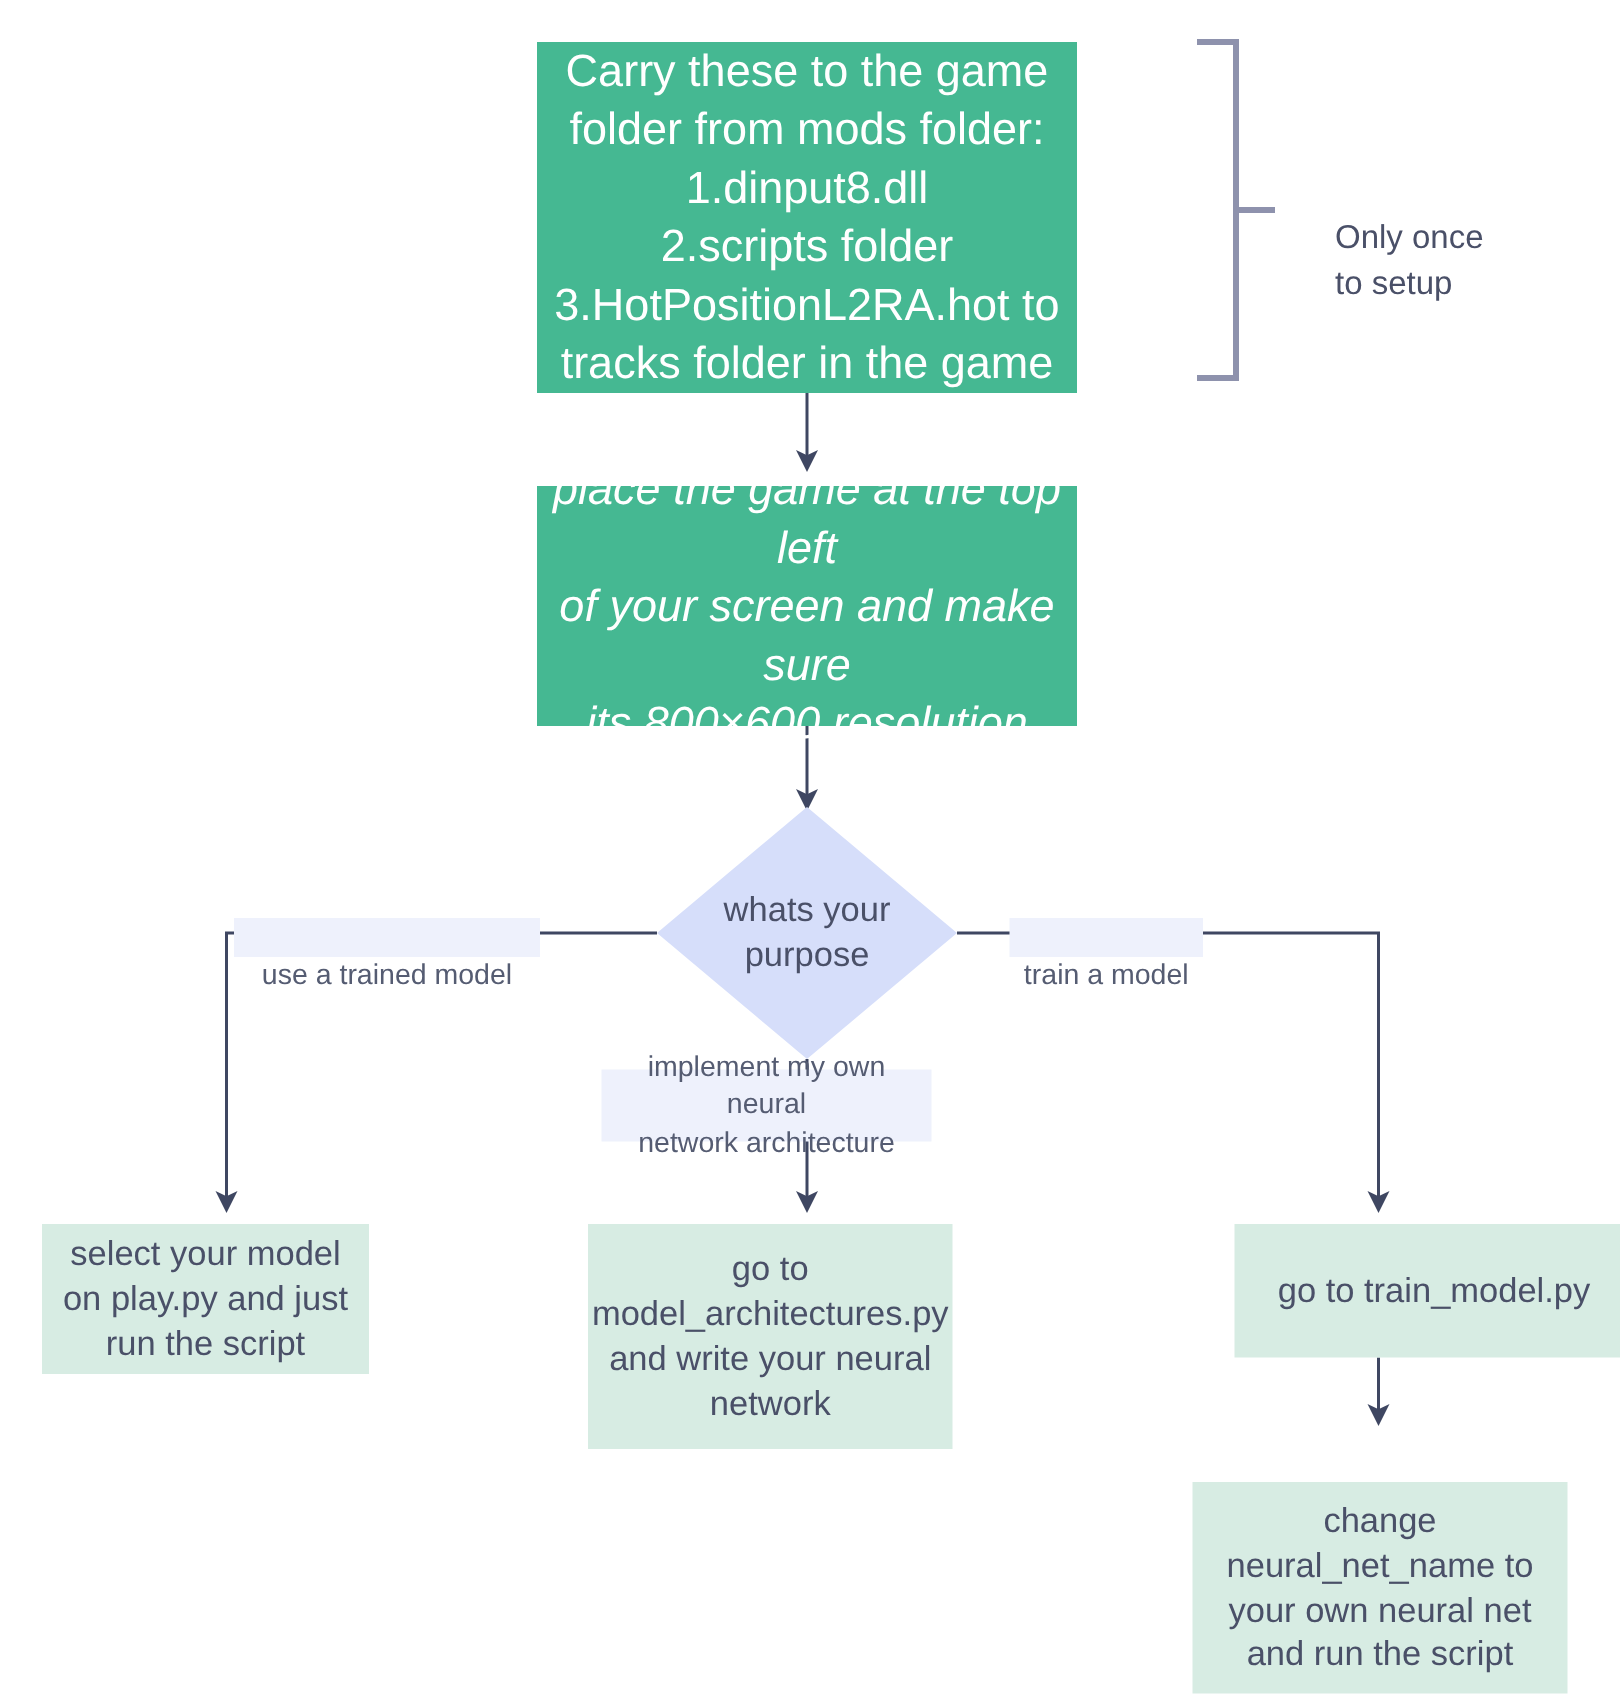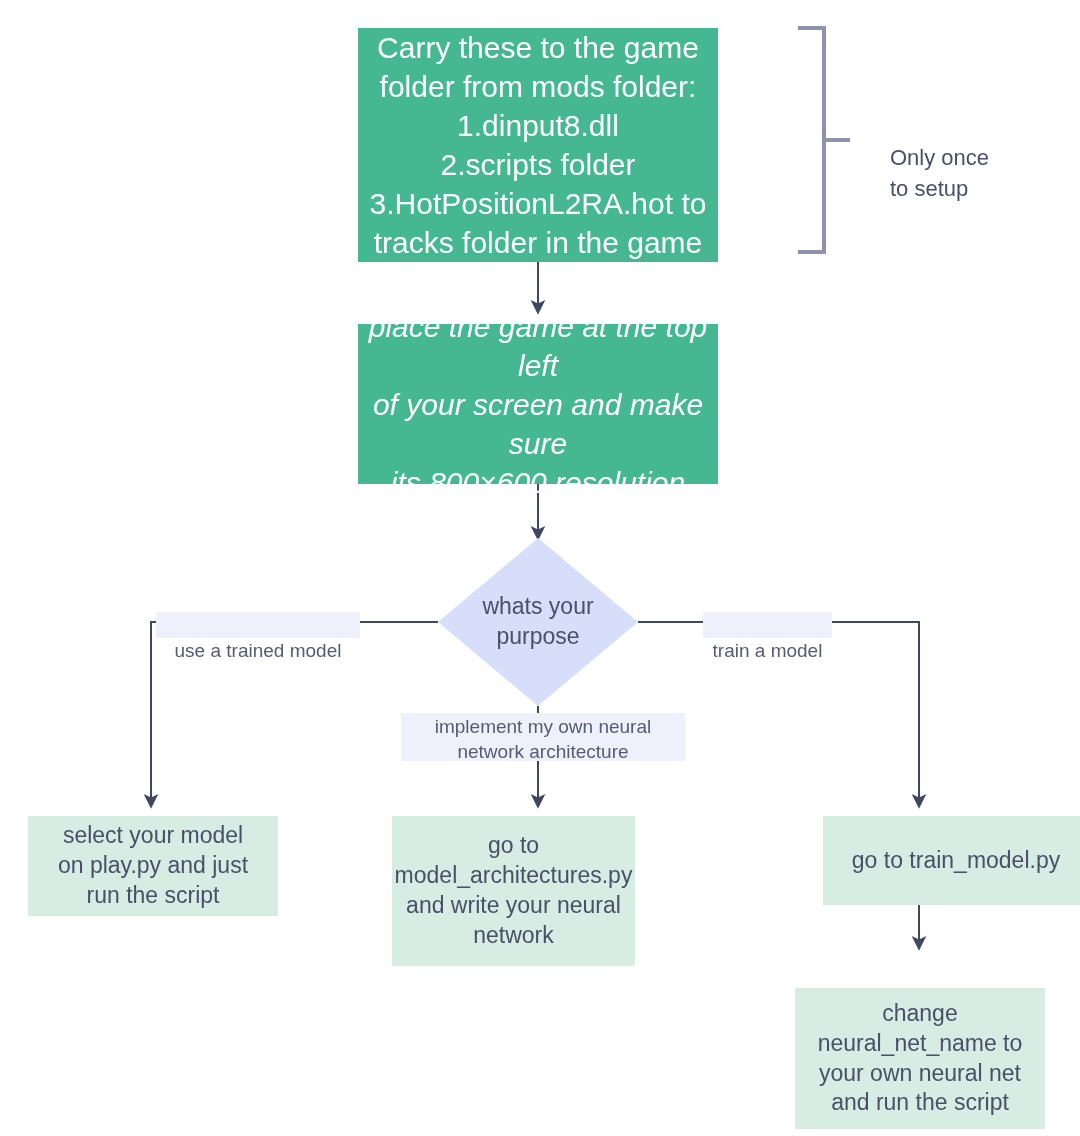--- a/index.html
+++ b/index.html
@@ -121,35 +121,35 @@
 
 <div class="diamond-label" style="left:448px; top:588px; width:180px; height:68px;justify-content:center;">
   <span>whats your
 purpose</span>
 </div>
 
 <div class="edge-label" style="left:156px; top:612px; width:204px; height:26px;">
   <span>use a trained model</span>
 </div>
 
-<div class="edge-label" style="left:673px; top:612px; width:129px; height:26px;margin-left:30px;">
+<div class="edge-label" style="left:673px; top:612px; width:129px; height:26px;">
   <span>train a model</span>
 </div>
 
-<div class="edge-label" style="left:401px; top:713px; width:284px; height:48px; display:flex; justify-content:center;">
+<div class="edge-label" style="left:401px; top:713px; width:220px; height:48px; display:flex; align-items:center; justify-content:center;">
   <span>implement my own neural
 network architecture</span>
 </div>
 
 <div class="bracket-label" style="left:856px; top:113px; width:180px;">
   <span>Only once
 to setup</span>
 </div>
 
-<div class="node node-lightgreen" style="left:28px; top:816px; width:250px; height:100px;">
+<div class="node node-lightgreen" style="left:28px; top:816px; width:218px; height:100px;">
   <span>select your model
 on play.py and just
 run the script</span>
 </div>
 
 <div class="node node-lightgreen" style="left:392px; top:816px; width:243px; height:150px;">
   <span>go to
 model_architectures.py
 and write your neural
 network</span>

